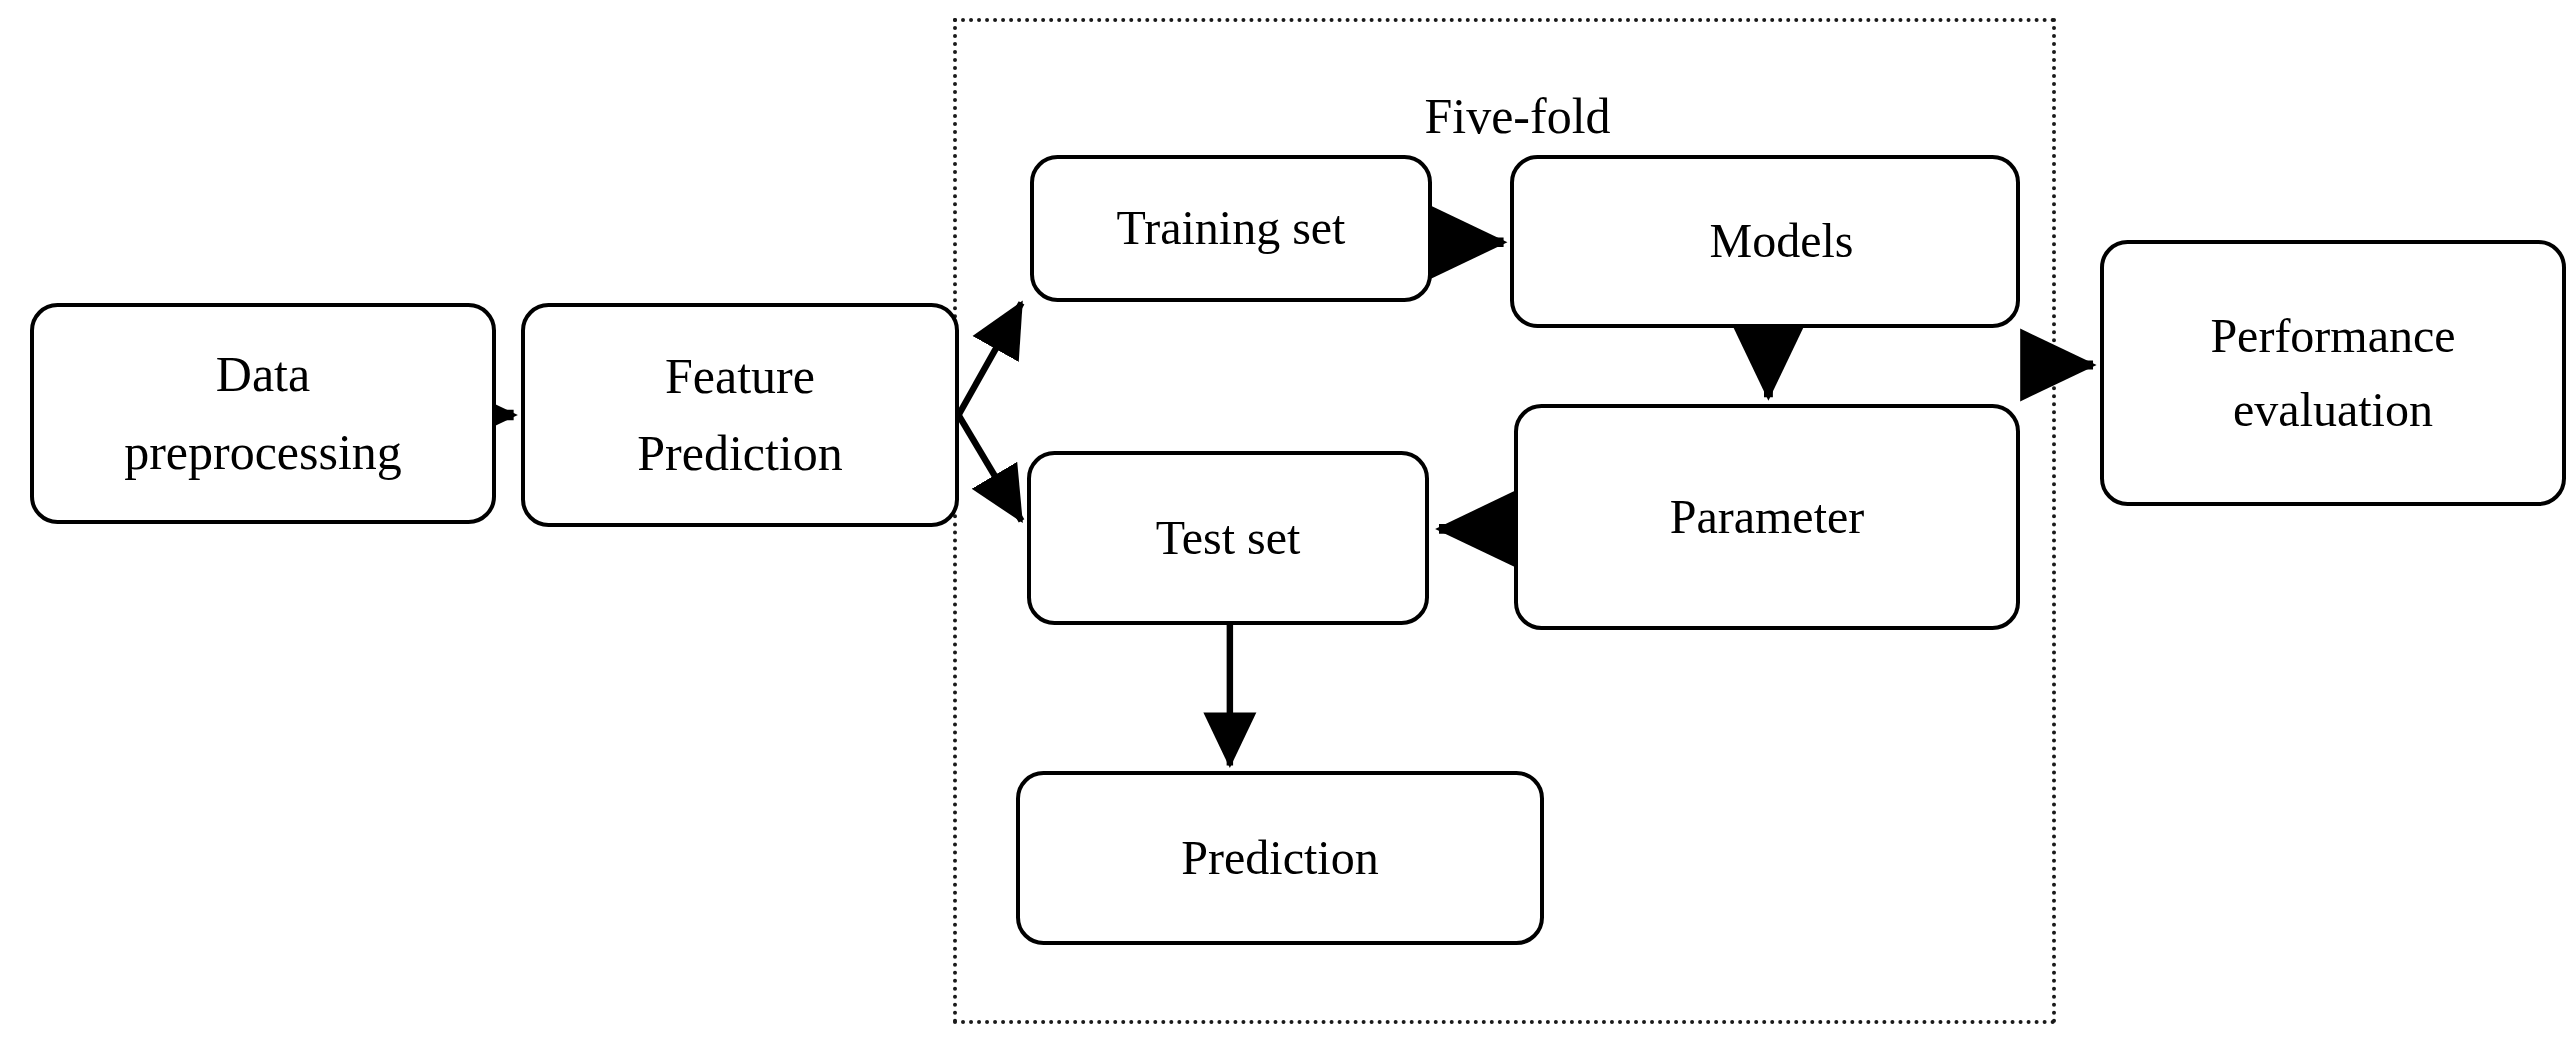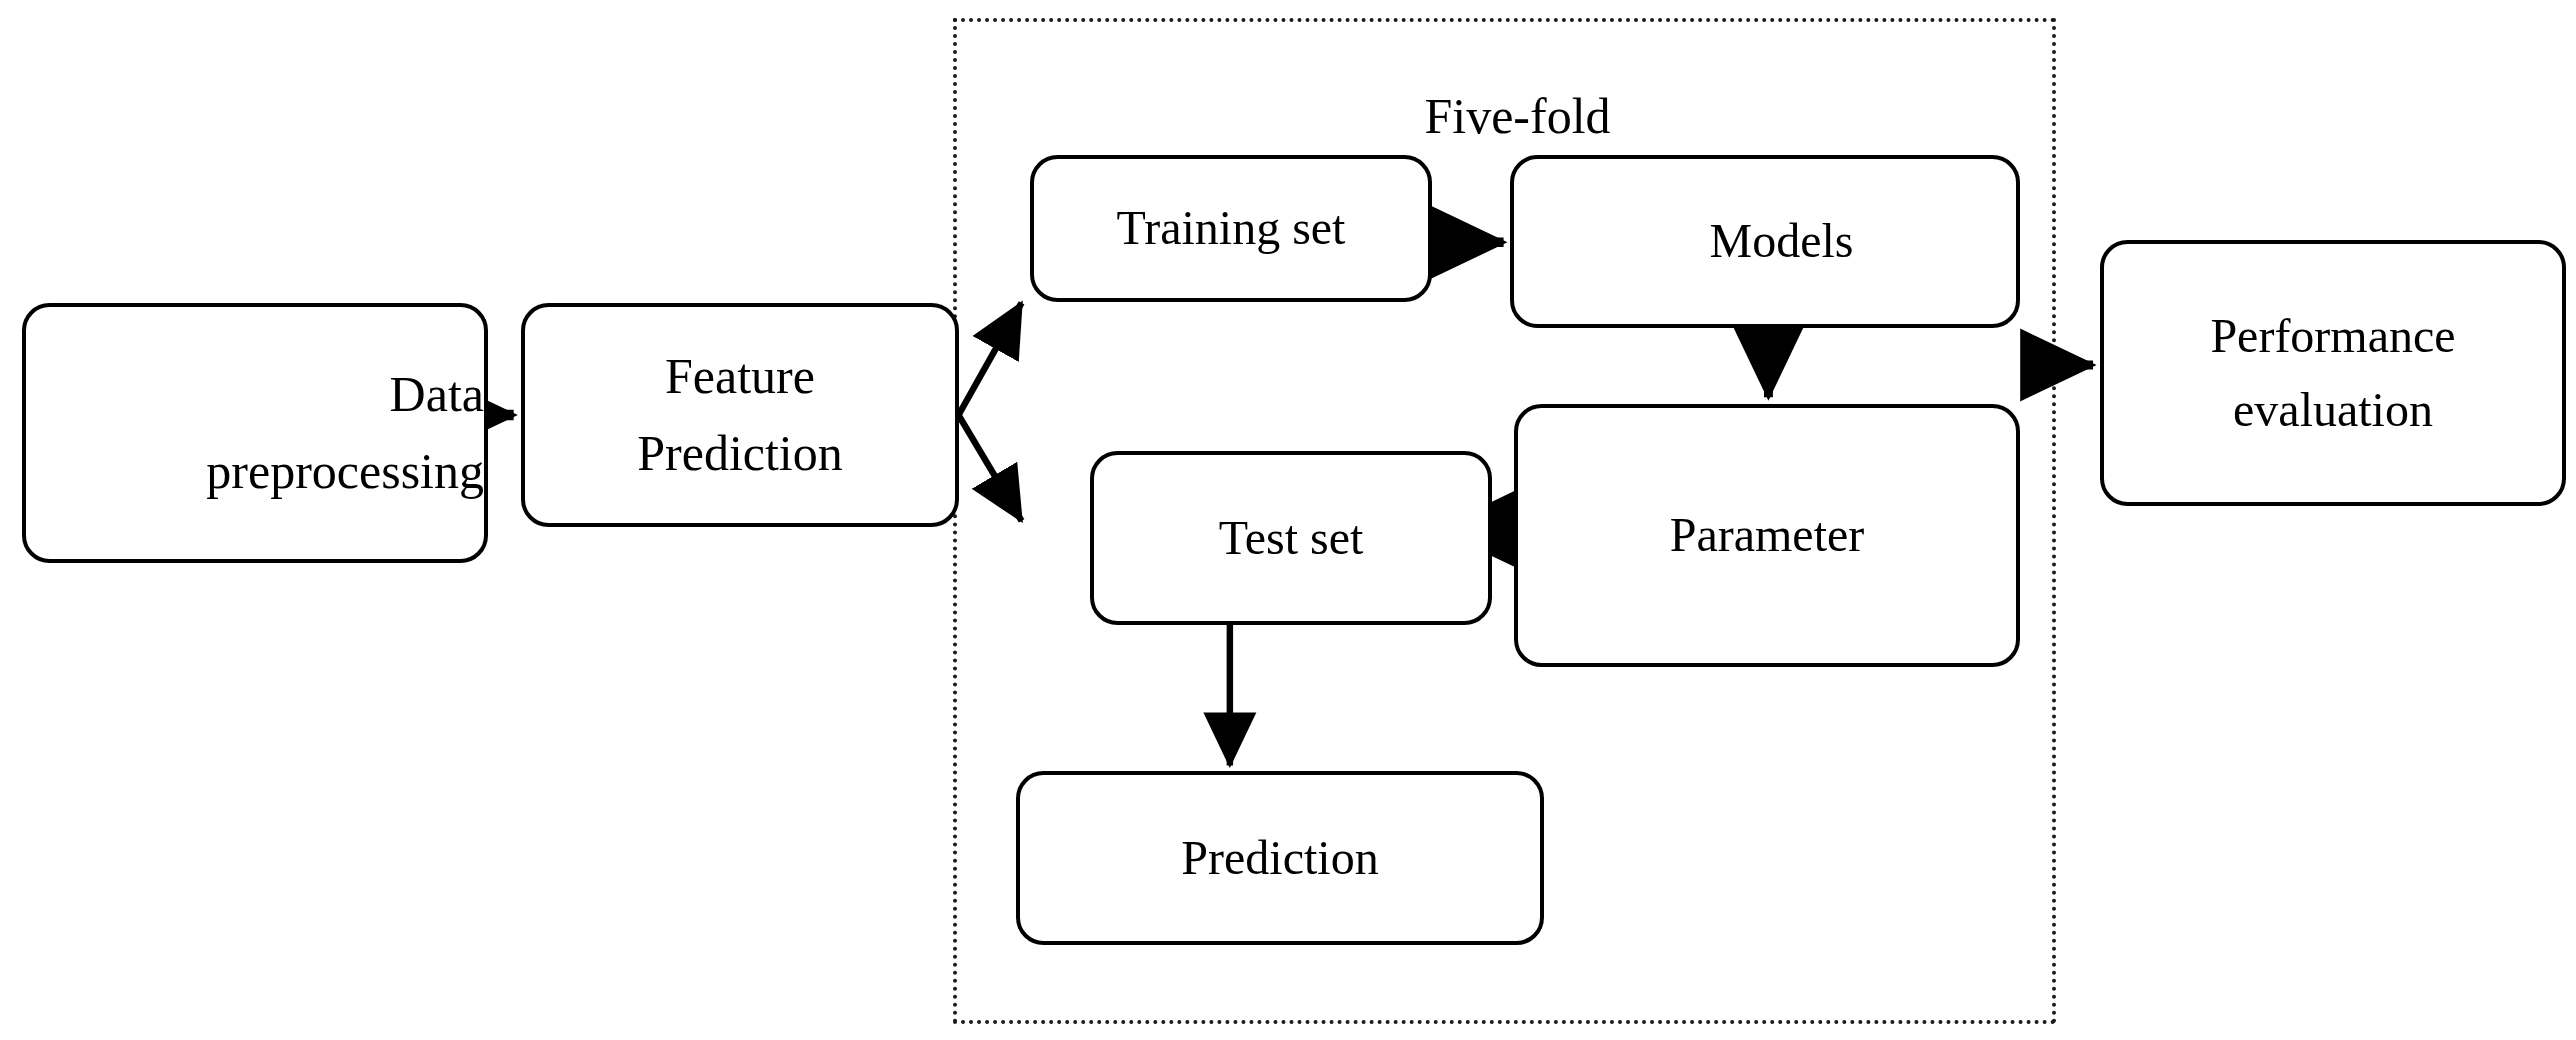--- a/index.html
+++ b/index.html
@@ -50,26 +50,26 @@
   }
   .group-title {
     position: absolute;
     color: #000000;
     white-space: nowrap;
     text-align: center;
     margin-top: 24px;
   }
 
   
-  #box-data-preprocessing   { left:22px;   top:303px;  width:466px;  height:260px; font-size:50px;align-items:flex-end; }
+  #box-data-preprocessing   { left:30px;   top:303px;  width:466px;  height:221px; font-size:50px; }
   #box-feature-selection    { left:521px;  top:303px;  width:438px;  height:224px; font-size:50px; }
   #box-training-set         { left:1030px; top:155px;  width:402px;  height:147px; font-size:48px; }
   #box-models               { left:1510px; top:155px;  width:510px;  height:173px; font-size:48px;padding-left:33px; }
-  #box-test-set             { left:1090px; top:451px;  width:402px;  height:174px; font-size:48px; }
-  #box-parameter-optimization { left:1514px; top:404px; width:506px; height:263px; font-size:48px; }
+  #box-test-set             { left:1027px; top:451px;  width:402px;  height:174px; font-size:48px; }
+  #box-parameter-optimization { left:1514px; top:404px; width:506px; height:226px; font-size:48px; }
   #box-prediction           { left:1016px; top:771px;  width:528px;  height:174px; font-size:48px; }
   #box-performance-evaluation { left:2100px; top:240px; width:466px; height:266px; font-size:48px; }
 
   #group-five-fold          { left:953px; top:18px;   width:1103px; height:1006px; }
   #label-five-fold          { left:1340px; top:63px;   width:355px;  font-size:50px; }
 </style>
 </head>
 <body>
 
 <div id="canvas">

